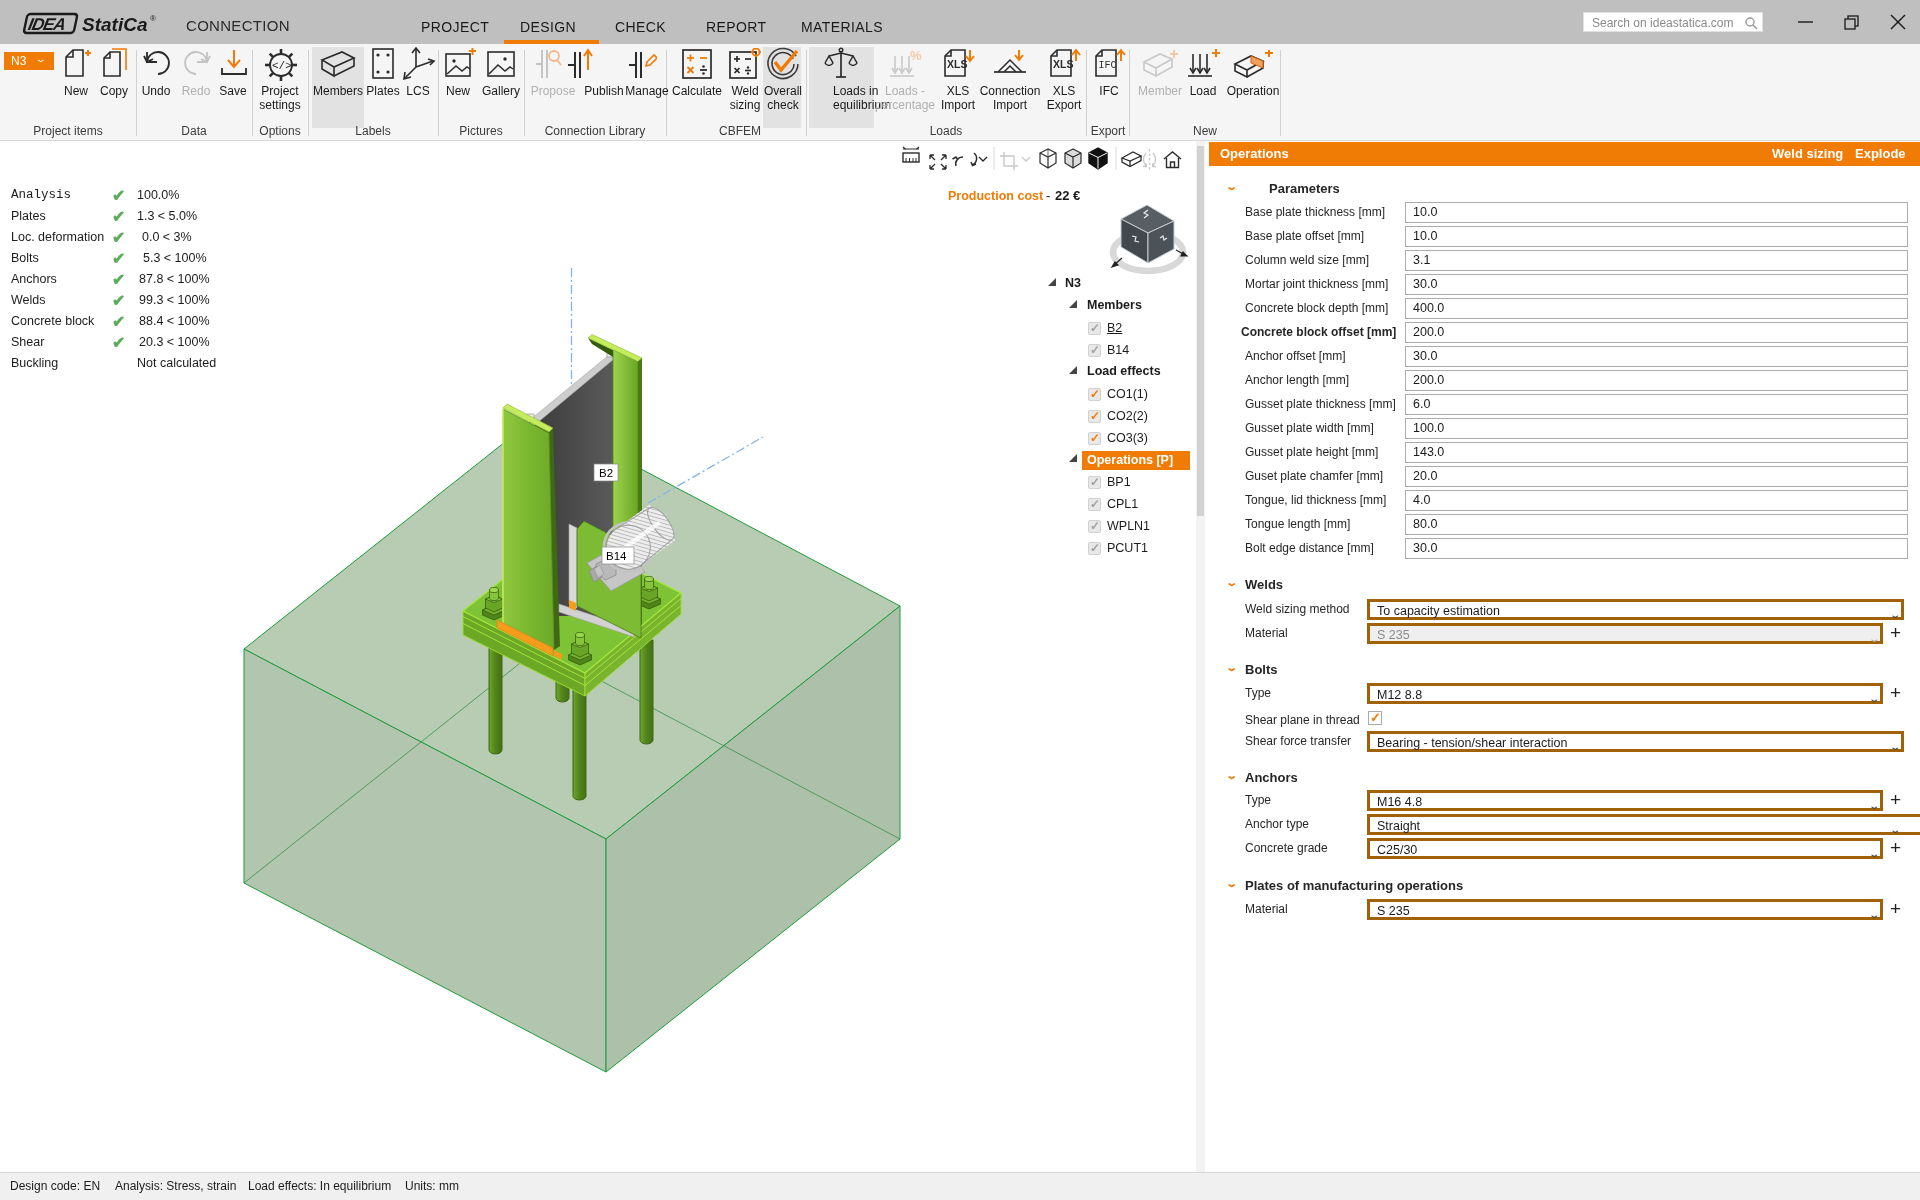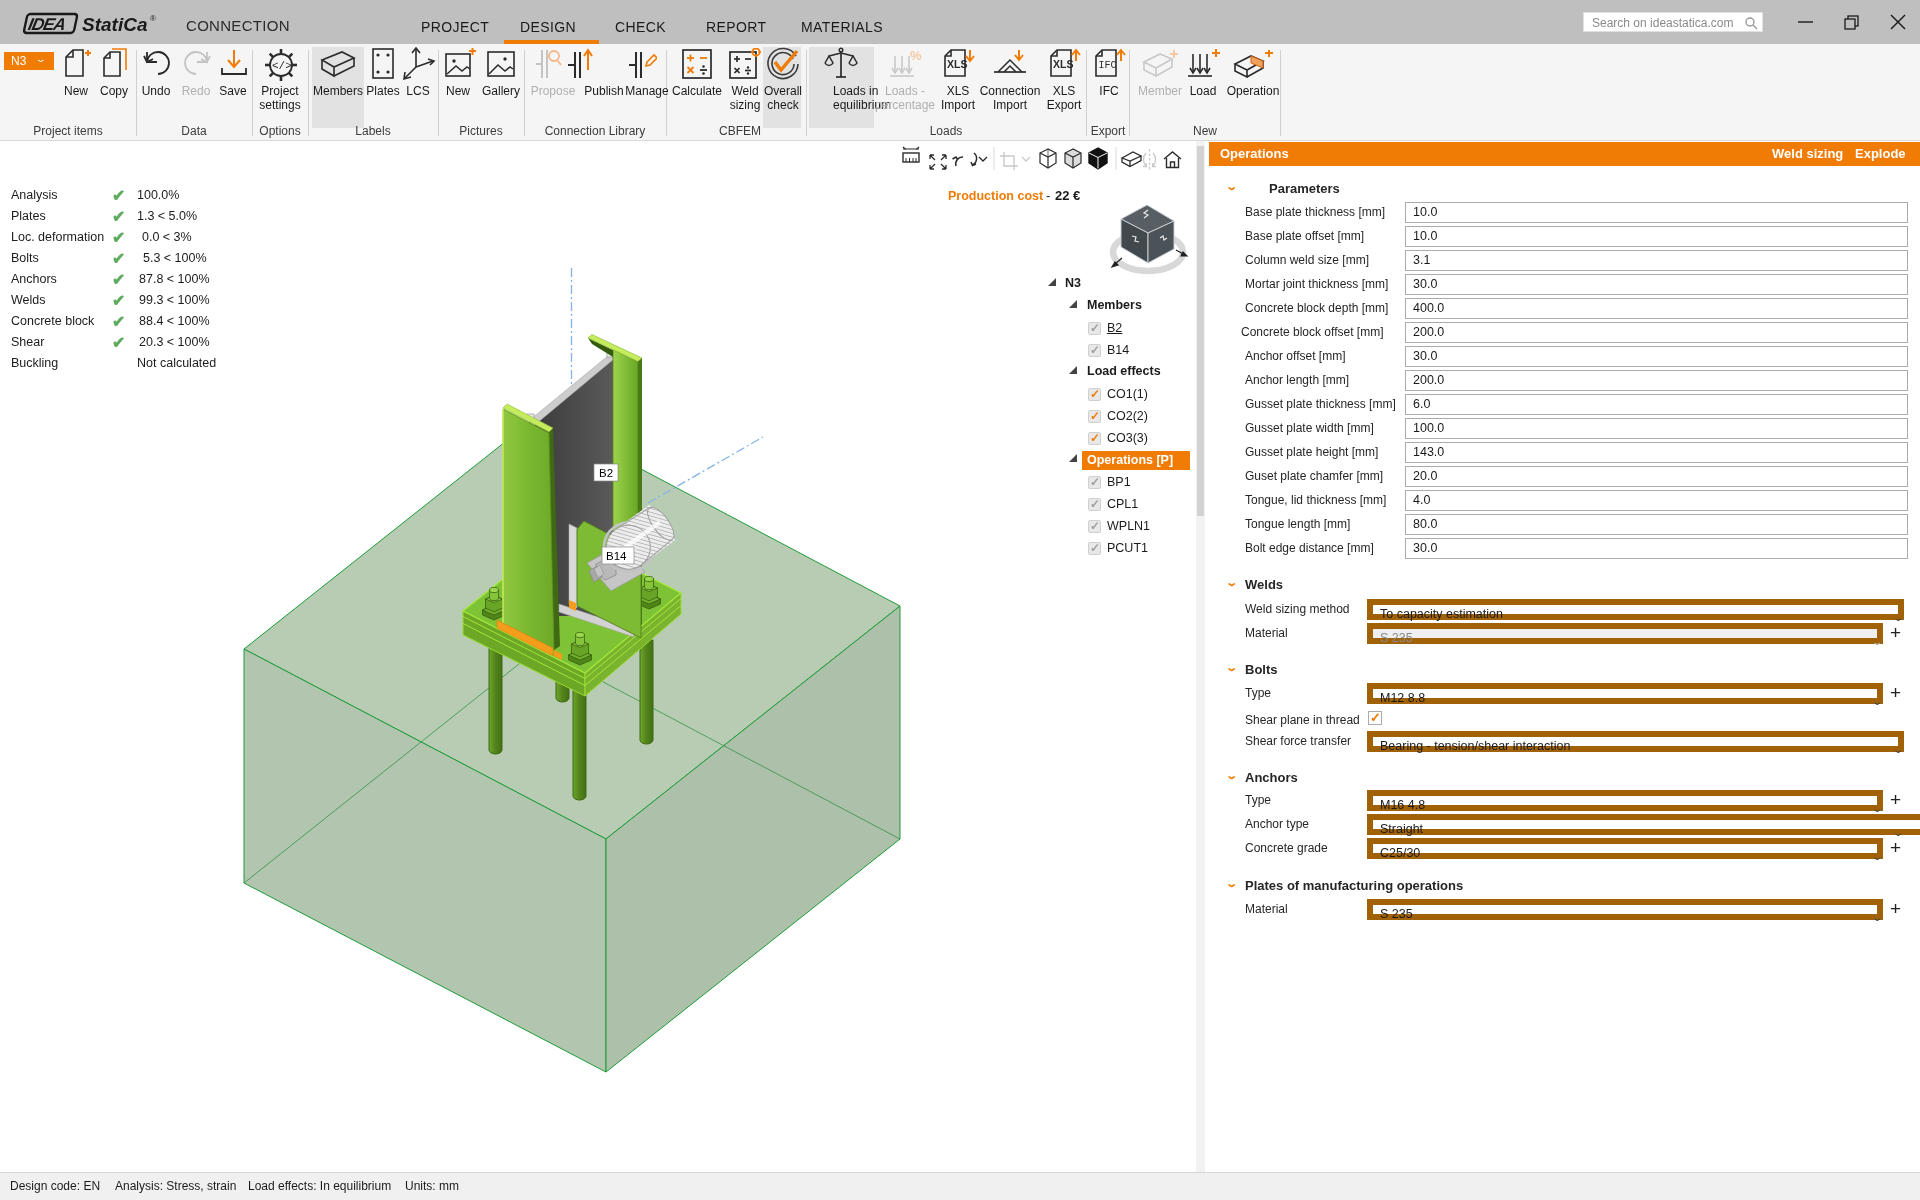--- a/index.html
+++ b/index.html
@@ -18,21 +18,21 @@
 .chk { position:absolute; color:#5dac5d; font-size:16px; font-weight:bold; }
 #statusbar { position:absolute; left:0; top:1172px; width:1920px; height:28px; background:#f0f0f0; border-top:1px solid #d5d5d5; }
 #statusbar span { position:absolute; top:6px; font-size:12px; color:#1c1c1c; }
 #rightpanel { position:absolute; left:1209px; top:141px; width:711px; height:1031px; background:#fff; }
 #ophead { position:absolute; left:0px; top:1px; width:711px; height:24px; background:#f07b05; }
 #ophead b { position:absolute; top:4px; color:#fff; font-size:13px; }
 .sechead { position:absolute; font-size:13px; font-weight:bold; color:#262626; }
 .sechev { position:absolute; color:#f07b05; font-size:11px; font-weight:bold; transform:scaleX(1.4); }
 .plabel { position:absolute; font-size:12px; color:#262626; white-space:nowrap; }
 .pinput { position:absolute; left:196px; width:503px; height:21px; border:1px solid #ababab; background:#fff; font-size:12.5px; color:#1a1a1a; padding-left:7px; line-height:19px; }
-.pdrop { position:absolute; left:158px; height:21px; border:6px solid #a16207; background:#fff; font-size:12.5px; color:#1a1a1a; padding-left:7px; line-height:19px; }
+.pdrop { position:absolute; left:158px; height:21px; border:3px solid #a16207; background:#fff; font-size:12.5px; color:#1a1a1a; padding-left:7px; line-height:19px; }
 .ddarrow { position:absolute; color:#444; font-size:10px; transform:scaleX(1.5); }
 .plus { position:absolute; color:#222; font-size:19px; font-weight:normal; }
 #tree { position:absolute; left:1040px; top:270px; width:160px; }
 .trow { position:absolute; font-size:12.5px; color:#1c1c1c; white-space:nowrap; }
 .texp { position:absolute; width:0; height:0; border-left:8px solid transparent; border-bottom:8px solid #444; }
 .tchk { position:absolute; width:13px; height:13px; background:#e8e8e8; border:1px solid #d0d0d0; border-radius:2px; }
 .tchk:after { content:"\2713"; position:absolute; left:1px; top:-2px; font-size:12px; font-weight:bold; color:#a0a0a0; }
 .tchk.or:after { color:#f07b05; }
 </style>
 </head>
@@ -550,21 +550,21 @@
   <div class="ilabel" style="left:1186px;top:40px;width:34px;">Load</div>
   <svg class="abs" style="left:1233px;top:6px;" width="40" height="28" viewBox="0 0 40 28">
     <path d="M2 14 L18 6 L30 11 L14 20 Z M2 14 L2 21 L14 27 L14 20 M30 11 L30 18 L14 27" fill="none" stroke="#2b2b2b" stroke-width="1.6"></path>
     <path d="M18 6 L30 11 L30 18 L18 13 Z" fill="#f0a05a" stroke="#d06010" stroke-width="1"></path>
     <line x1="32" y1="3" x2="40" y2="3" stroke="#f07b05" stroke-width="2"></line>
       <line x1="36" y1="-1" x2="36" y2="7" stroke="#f07b05" stroke-width="2"></line>
   </svg>
   <div class="ilabel" style="left:1222px;top:40px;width:62px;">Operation</div>
 </div>
 <div id="leftpanel">
-  <span class="sumrow" style="left:11px;top:47px;">Analysis</span>
+  <span class="sumrow" style="left:11px;top:47px;font-family:Liberation Mono, monospace;">Analysis</span>
     <span class="chk" style="left:112px;top:45px;">✔</span>
     <span class="sumrow" style="left:137px;top:47px;">100.0%</span>
   <span class="sumrow" style="left:11px;top:68px;">Plates</span>
     <span class="chk" style="left:112px;top:66px;">✔</span>
     <span class="sumrow" style="left:137px;top:68px;">1.3 &lt; 5.0%</span>
   <span class="sumrow" style="left:11px;top:89px;">Loc. deformation</span>
     <span class="chk" style="left:112px;top:87px;">✔</span>
     <span class="sumrow" style="left:142px;top:89px;">0.0 &lt; 3%</span>
   <span class="sumrow" style="left:11px;top:110px;">Bolts</span>
     <span class="chk" style="left:112px;top:108px;">✔</span>
@@ -627,21 +627,21 @@
   <span class="plabel" style="left:36px;top:64px;">Base plate thickness [mm]</span>
     <div class="pinput" style="top:61px;">10.0</div>
   <span class="plabel" style="left:36px;top:88px;">Base plate offset [mm]</span>
     <div class="pinput" style="top:85px;">10.0</div>
   <span class="plabel" style="left:36px;top:112px;">Column weld size [mm]</span>
     <div class="pinput" style="top:109px;">3.1</div>
   <span class="plabel" style="left:36px;top:136px;">Mortar joint thickness [mm]</span>
     <div class="pinput" style="top:133px;">30.0</div>
   <span class="plabel" style="left:36px;top:160px;">Concrete block depth [mm]</span>
     <div class="pinput" style="top:157px;">400.0</div>
-  <span class="plabel" style="left:32px;top:184px;">Concrete block offset [mm]</span>
+  <span class="plabel" style="left:32px;top:184px;font-weight:bold;">Concrete block offset [mm]</span>
     <div class="pinput" style="top:181px;">200.0</div>
   <span class="plabel" style="left:36px;top:208px;">Anchor offset [mm]</span>
     <div class="pinput" style="top:205px;">30.0</div>
   <span class="plabel" style="left:36px;top:232px;">Anchor length [mm]</span>
     <div class="pinput" style="top:229px;">200.0</div>
   <span class="plabel" style="left:36px;top:256px;">Gusset plate thickness [mm]</span>
     <div class="pinput" style="top:253px;">6.0</div>
   <span class="plabel" style="left:36px;top:280px;">Gusset plate width [mm]</span>
     <div class="pinput" style="top:277px;">100.0</div>
   <span class="plabel" style="left:36px;top:304px;">Gusset plate height [mm]</span>

